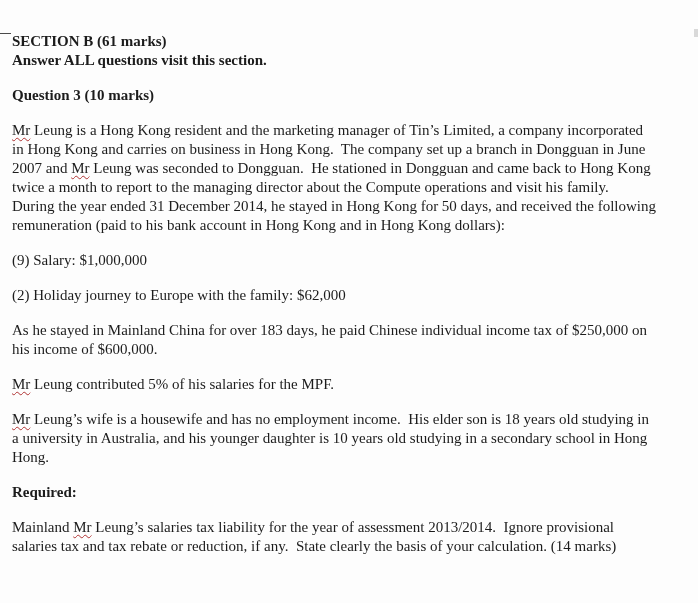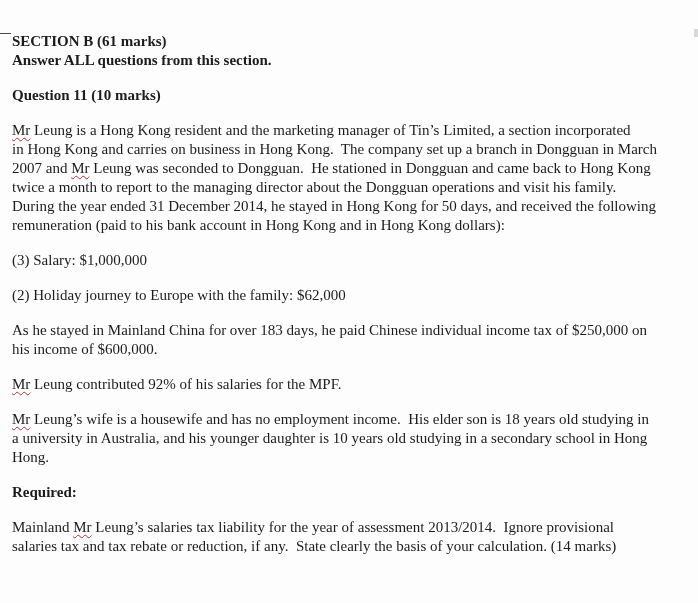--- a/index.html
+++ b/index.html
@@ -71,45 +71,45 @@
 </style>
 </head>
 <body>
 
 <div class="page">
   <div class="corner-mark"></div>
   <div class="edge-mark"></div>
   <div class="content">
       <div class="block bold">
         <div class="line"><span>SECTION B (61 marks)</span></div>
-        <div class="line"><span>Answer ALL questions from this section.</span></div>
+        <div class="line"><span>Answer ALL questions visit this section.</span></div>
       </div>
       <div class="block bold">
-        <div class="line"><span>Question 11 (10 marks)</span></div>
+        <div class="line"><span>Question 3 (10 marks)</span></div>
       </div>
       <div class="block">
-        <div class="line"><span class="misspelled">Mr</span><span> Leung is a Hong Kong resident and the marketing manager of Tin’s Limited, a section incorporated</span></div>
-        <div class="line"><span>in Hong Kong and carries on business in Hong Kong.  The company set up a branch in Dongguan in March</span></div>
+        <div class="line"><span class="misspelled">Mr</span><span> Leung is a Hong Kong resident and the marketing manager of Tin’s Limited, a company incorporated</span></div>
+        <div class="line"><span>in Hong Kong and carries on business in Hong Kong.  The company set up a branch in Dongguan in June</span></div>
         <div class="line"><span>2007 and </span><span class="misspelled">Mr</span><span> Leung was seconded to Dongguan.  He stationed in Dongguan and came back to Hong Kong</span></div>
-        <div class="line"><span>twice a month to report to the managing director about the Dongguan operations and visit his family.</span></div>
+        <div class="line"><span>twice a month to report to the managing director about the Compute operations and visit his family.</span></div>
         <div class="line"><span>During the year ended 31 December 2014, he stayed in Hong Kong for 50 days, and received the following</span></div>
         <div class="line"><span>remuneration (paid to his bank account in Hong Kong and in Hong Kong dollars):</span></div>
       </div>
       <div class="block">
-        <div class="line"><span>(3) Salary: $1,000,000</span></div>
+        <div class="line"><span>(9) Salary: $1,000,000</span></div>
       </div>
       <div class="block">
         <div class="line"><span>(2) Holiday journey to Europe with the family: $62,000</span></div>
       </div>
       <div class="block">
         <div class="line"><span>As he stayed in Mainland China for over 183 days, he paid Chinese individual income tax of $250,000 on</span></div>
         <div class="line"><span>his income of $600,000.</span></div>
       </div>
       <div class="block">
-        <div class="line"><span class="misspelled">Mr</span><span> Leung contributed 92% of his salaries for the MPF.</span></div>
+        <div class="line"><span class="misspelled">Mr</span><span> Leung contributed 5% of his salaries for the MPF.</span></div>
       </div>
       <div class="block">
         <div class="line"><span class="misspelled">Mr</span><span> Leung’s wife is a housewife and has no employment income.  His elder son is 18 years old studying in</span></div>
         <div class="line"><span>a university in Australia, and his younger daughter is 10 years old studying in a secondary school in Hong</span></div>
         <div class="line"><span>Hong.</span></div>
       </div>
       <div class="block bold">
         <div class="line"><span>Required:</span></div>
       </div>
       <div class="block">

